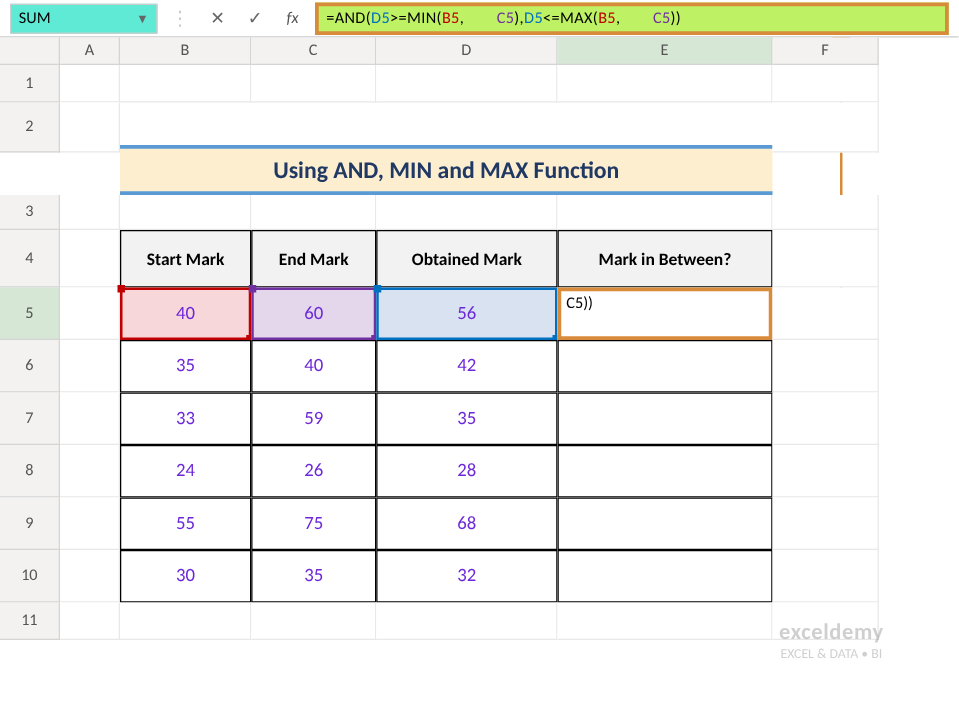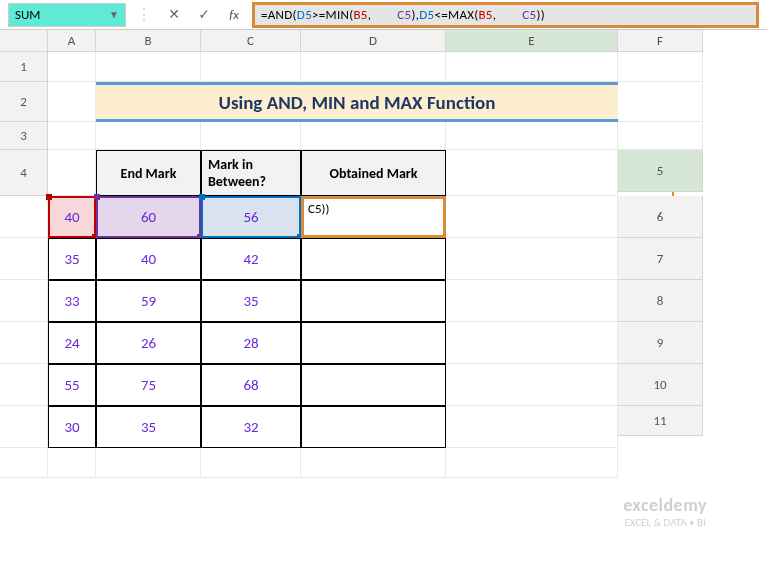--- a/index.html
+++ b/index.html
@@ -4,42 +4,42 @@
   <style>
     * { box-sizing: border-box; margin: 0; padding: 0; }
     body { font-family: Calibri, Arial, sans-serif; font-size: 14px; background: #fff; width: 767px; height: 573px; position: relative; overflow: hidden; }
     
     .formula-bar { display: flex; align-items: center; height: 30px; border-bottom: 1px solid #ccc; padding: 2px 8px; gap: 6px; }
     .name-box { width: 118px; height: 24px; border: 1px solid #ccc; background: #5eead4; display: flex; align-items: center; padding: 0 6px; font-size: 13px; }
     .name-box .dd { margin-left: auto; color: #666; font-size: 10px; }
     .fb-sep { color: #ccc; font-size: 16px; padding: 0 4px; }
     .fb-btn { width: 24px; height: 24px; display: flex; align-items: center; justify-content: center; color: #666; font-size: 14px; }
     .fx { font-style: italic; font-size: 13px; color: #555; }
-    .formula-input { flex: 1; height: 26px; border: 3px solid #d88b3a; background: #e5e5e5; display: flex; align-items: center; padding: 0 6px; font-size: 13px; letter-spacing: 0.3px; position: relative; }
+    .formula-input { flex: 1; height: 26px; border: 3px solid #d88b3a; background: #bef264; display: flex; align-items: center; padding: 0 6px; font-size: 13px; letter-spacing: 0.3px; position: relative; }
     .formula-input .t-black { color: #000; }
     .formula-input .t-blue { color: #0070c0; }
     .formula-input .t-red { color: #c00000; }
     .formula-input .t-purple { color: #7030a0; margin-left: 26px; }
     
     .callout-arrow { position: absolute; width: 2px; background: #d88b3a; }
     .callout-arrow.vert { height: 240px; top: 34px; left: 672px; }
     .callout-arrow.head { position: absolute; top: 30px; left: 666px; width: 0; height: 0; border-left: 7px solid transparent; border-right: 7px solid transparent; border-bottom: 10px solid #d88b3a; }
     
     .sheet { display: grid; grid-template-columns: 48px 48px 105px 100px 145px 172px 85px; position: relative; }
     .colhdr { background: #f3f2f1; border-right: 1px solid #d4d4d4; border-bottom: 1px solid #d4d4d4; text-align: center; color: #555; font-size: 13px; height: 22px; line-height: 22px; }
     .colhdr.sel { background: #d6e7d6; }
     .rowhdr { background: #f3f2f1; border-right: 1px solid #d4d4d4; border-bottom: 1px solid #d4d4d4; text-align: center; color: #555; font-size: 13px; display: flex; align-items: center; justify-content: center; }
     .rowhdr.sel { background: #d6e7d6; }
     .cell { border-right: 1px solid #e8e8e8; border-bottom: 1px solid #e8e8e8; padding: 4px 6px; display: flex; align-items: center; justify-content: center; background: #fff; position: relative; }
     .corner { background: #f3f2f1; border-right: 1px solid #d4d4d4; border-bottom: 1px solid #d4d4d4; }
     
     .r1 { height: 30px; } .r2 { height: 40px; } .r3 { height: 28px; } .r4 { height: 46px; }
     .r5 { height: 42px; } .r6, .r7, .r8, .r9, .r10 { height: 42px; } .r11 { height: 30px; }
     
-    .title-row { grid-column: 3 / 7; background: #fdeecf; border-top: 3px solid #5b9bd5; border-bottom: 3px solid #5b9bd5; display: flex; align-items: center; justify-content: center; font-size: 19px; font-weight: bold; color: #1f3864; }
+    .title-row { grid-column: 3 / 7; background: #fdeecf; border-top: 3px solid #5b9bd5; border-bottom: 3px solid #5b9bd5; display: flex; align-items: center; justify-content: center; font-size: 19px; font-weight: bold; color: #1f3864; margin-top: 34px; }
     
     .hdr-cell { background: #f2f2f2; border: 1px solid #000; font-weight: bold; font-size: 14px; color: #000; }
     .data-cell { border: 1px solid #000; font-size: 15px; color: #6d28d9; }
     .data-cell-r { border: 1px solid #000; }
     
     .range-b5 { border: 2px solid #c00000; background: #f8d7da; }
     .range-c5 { border: 2px solid #7030a0; background: #e4d7ec; }
     .range-d5 { border: 2px solid #0070c0; background: #d9e2f1; }
     .e5-cell { border: 3px solid #d88b3a; background: #fff; justify-content: flex-start; align-items: flex-start; font-size: 13px; padding: 2px 4px; }
     .range-b5::before, .range-b5::after, .range-c5::before, .range-c5::after, .range-d5::before, .range-d5::after { content: ''; position: absolute; width: 6px; height: 6px; }
@@ -107,23 +107,24 @@
   <div class="rowhdr r3">3</div>
   <div class="cell r3"></div>
   <div class="cell r3"></div>
   <div class="cell r3"></div>
   <div class="cell r3"></div>
   <div class="cell r3"></div>
   <div class="cell r3"></div>
 
   <div class="rowhdr r4">4</div>
   <div class="cell r4"></div>
+  <div class="cell r4 hdr-cell">Start Mark</div>
   <div class="cell r4 hdr-cell">End Mark</div>
+  <div class="cell r4 hdr-cell">Obtained Mark</div>
   <div class="cell r4 hdr-cell">Mark in Between?</div>
-  <div class="cell r4 hdr-cell">Obtained Mark</div>
   <div class="cell r4"></div>
 
   <div class="rowhdr r5 sel">5</div>
   <div class="cell r5"></div>
   <div class="cell r5 data-cell range-b5">40</div>
   <div class="cell r5 data-cell range-c5">60</div>
   <div class="cell r5 data-cell range-d5">56</div>
   <div class="cell r5 e5-cell">C5))</div>
   <div class="cell r5"></div>
 

